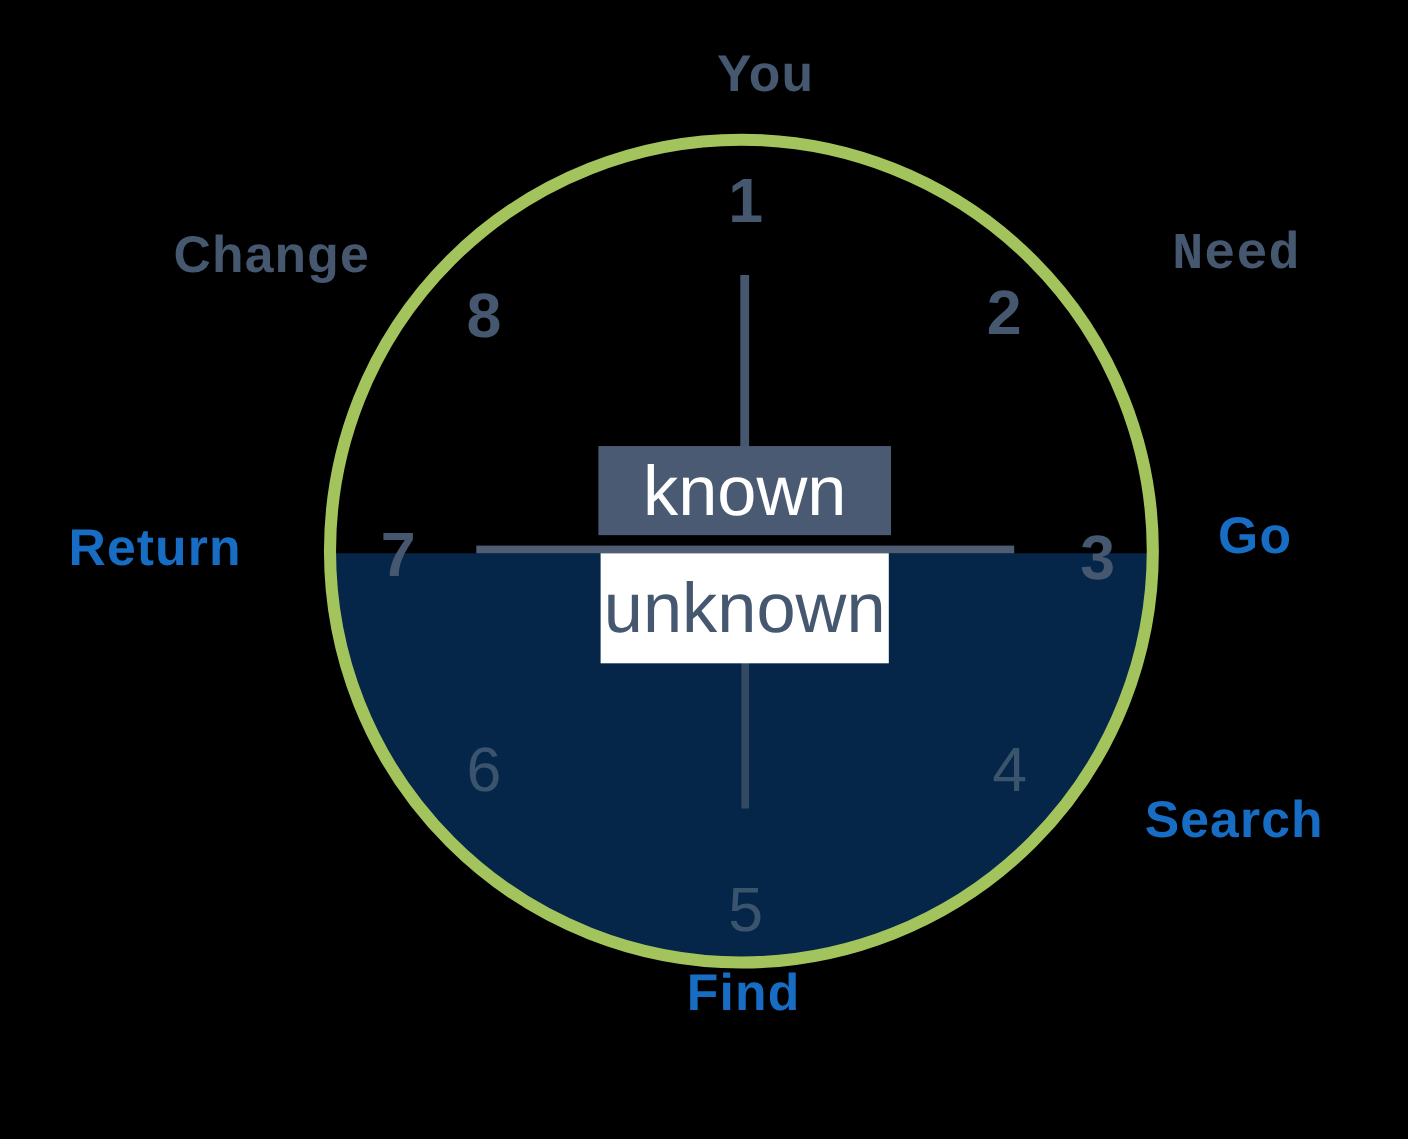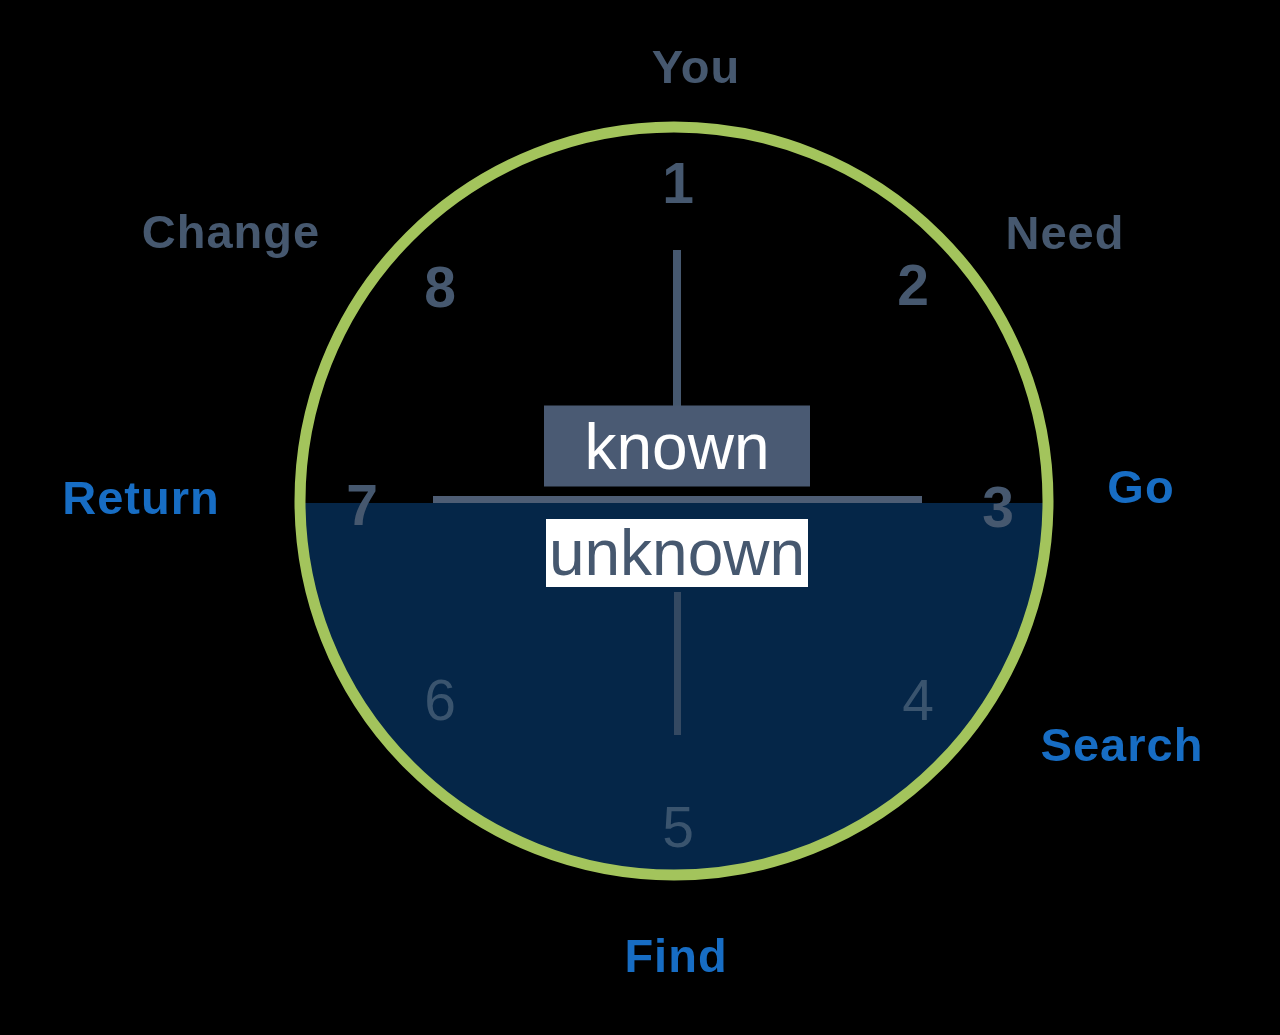--- a/index.html
+++ b/index.html
@@ -70,35 +70,35 @@
     white-space:nowrap;
   }
   .known-box{
     left:677px; top:446px;
     width:266px; height:81px;
     background:var(--known-box-fill);
     color:var(--known-text);
   }
   .unknown-box{
     left:677px; top:553px;
-    width:262px; height:68px;
+    width:262px; height:100px;
     background:var(--unknown-box-fill);
     color:var(--unknown-text);
     text-align:center;
   }
 
   
   .lbl-you{left:696px; top:66px;}
-  .lbl-need{left:1065px; top:232px;}
+  .lbl-need{left:1124px; top:232px;font-family:Liberation Mono, monospace;}
   .lbl-go{left:1141px; top:486px;}
   .lbl-search{left:1122px; top:744px;}
-  .lbl-find{left:676px; top:955px;}
+  .lbl-find{left:676px; top:902px;}
   .lbl-take{left:298px; top:821px;}
   .lbl-return{left:141px; top:497px;}
-  .lbl-change{left:231px; top:231px;}
+  .lbl-change{left:247px; top:231px;}
 
   
   .n-1{left:678px; top:183px;}
   .n-2{left:913px; top:285px;}
   .n-3{left:998px; top:507px;}
   .n-4{left:918px; top:700px;}
   .n-5{left:678px; top:827px;}
   .n-6{left:440px; top:700px;}
   .n-7{left:362px; top:505px;}
   .n-8{left:440px; top:287px;}

